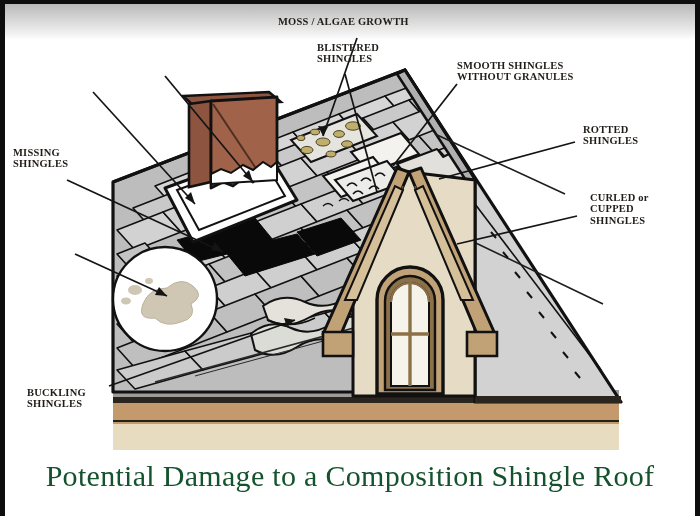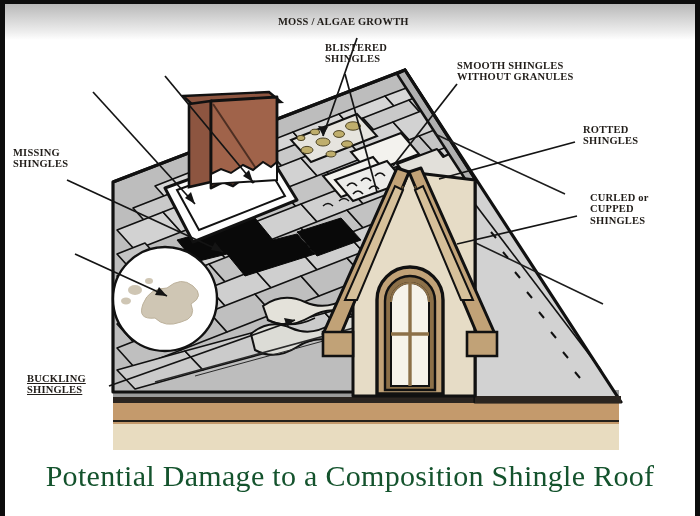--- a/index.html
+++ b/index.html
@@ -299,36 +299,36 @@
         <polygon points="162,292 150,291 154,283" fill="#141414" stroke="none"></polygon>
 
         <line x1="104" y1="382" x2="290" y2="316" stroke-width="1.7"></line>
         <polygon points="290,316 279,314 282,323" fill="#141414" stroke="none"></polygon>
       </g>
     </svg>
 
     <div class="lbl" style="left:273px;top:12px;">MOSS / ALGAE GROWTH</div>
 
 
-    <div class="lbl" style="left:320px;top:38px;">BLISTERED
+    <div class="lbl" style="left:312px;top:38px;">BLISTERED
 SHINGLES</div>
 
     <div class="lbl" style="left:452px;top:56px;">SMOOTH SHINGLES
 WITHOUT GRANULES</div>
 
     <div class="lbl" style="left:578px;top:120px;">ROTTED
 SHINGLES</div>
 
     <div class="lbl" style="left:585px;top:188px;">CURLED or
 CUPPED
 SHINGLES</div>
 
     <div class="lbl" style="left:8px;top:143px;">MISSING
 SHINGLES</div>
 
 
-    <div class="lbl" style="left:22px;top:369px;text-decoration:underline;">BUCKLING
+    <div class="lbl" style="left:22px;top:383px;">BUCKLING
 SHINGLES</div>
 
     <div class="ttlwrap"></div>
     <div class="title">Potential Damage to a Composition Shingle Roof</div>
   </div>
 </div>
 
 </body></html>

